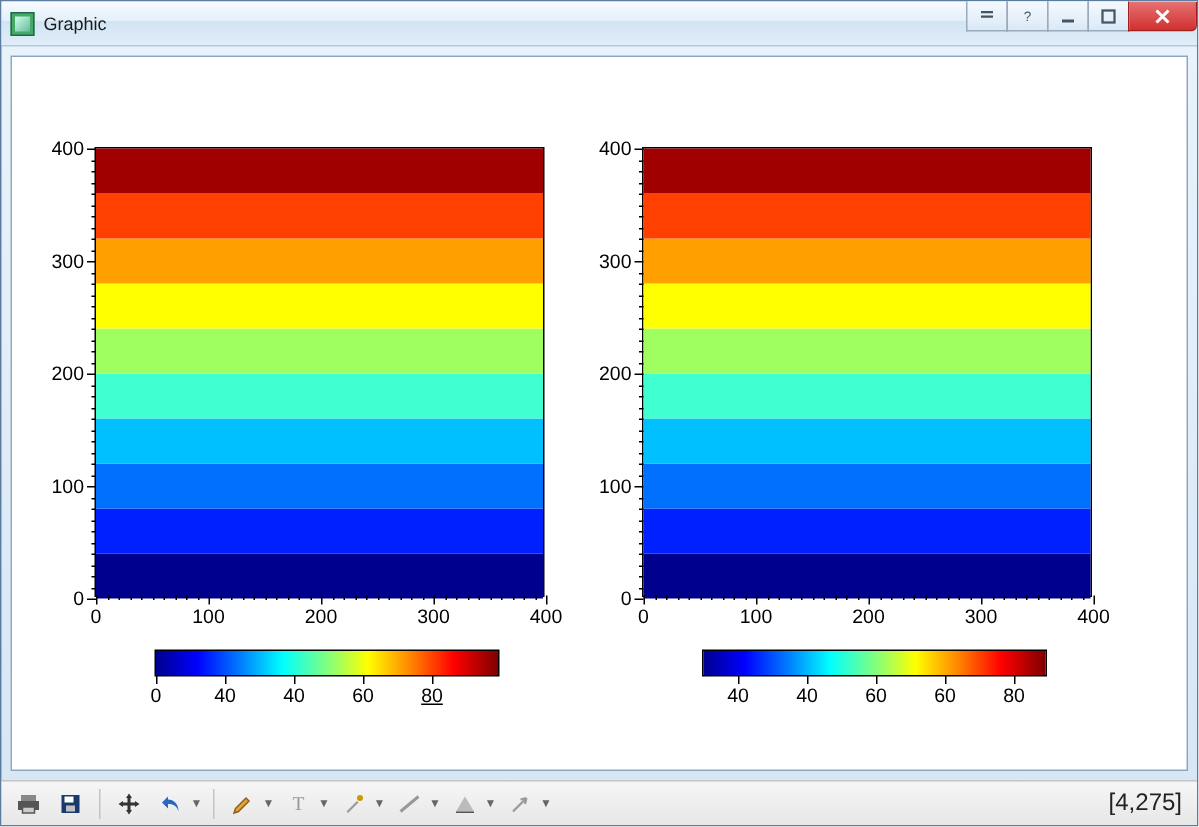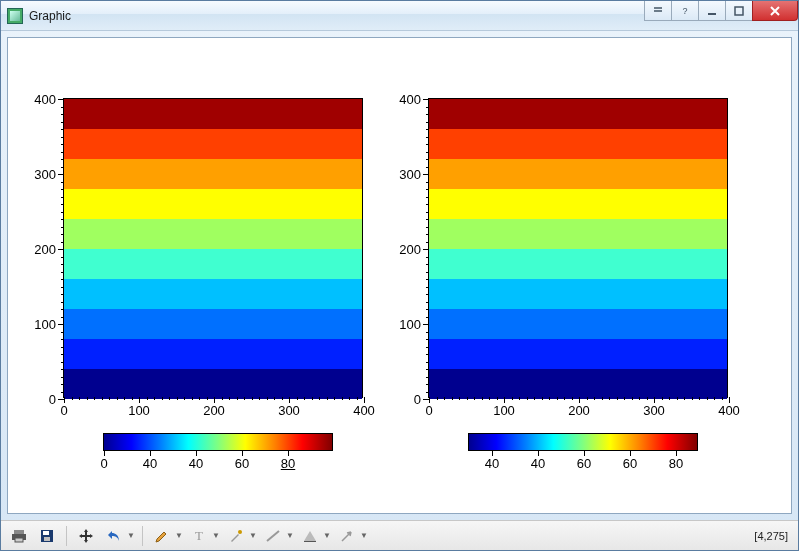--- a/index.html
+++ b/index.html
@@ -96,21 +96,21 @@
   }
   .tb-btn {
     width:24px; height:24px;
     display:flex;align-items:center;justify-content:center;
     border:1px solid transparent;
     border-radius:2px;
     color:#555;
   }
   .tb-sep { width:1px; height:20px; background:#c4c4c4; margin:0 3px; }
   .tb-dd { width:8px;font-size:8px;color:#666;margin-left:-3px; }
-  .status { position:absolute; right:10px; font-size:11px; color:#222; }
+  .status { position:absolute; right:10px; font-size:16px; color:#222; }
 </style>
 </head>
 <body>
 
 <div class="window">
   <div class="titlebar">
     <span class="app-icon"></span>
     <span class="title">Graphic</span>
     <div class="win-controls">
       <div class="win-btn">

